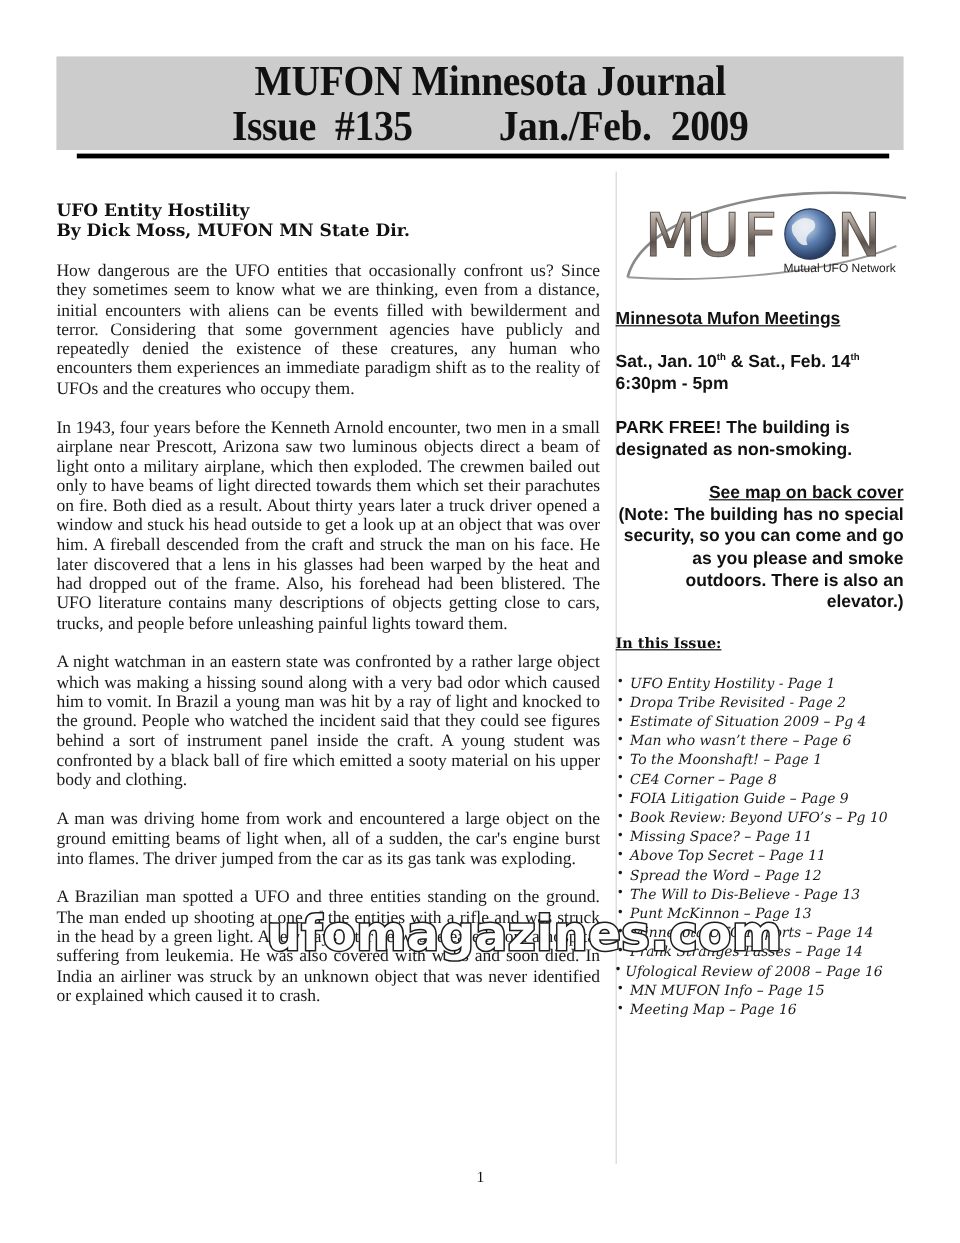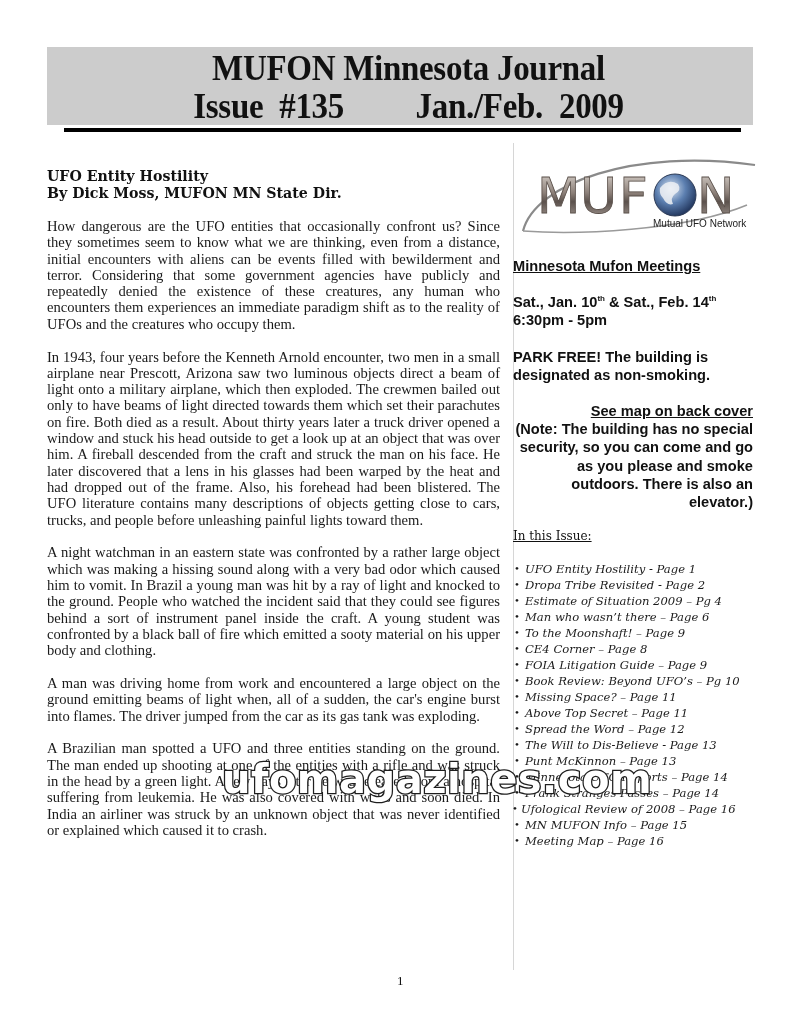--- a/index.html
+++ b/index.html
@@ -33,21 +33,21 @@
 
     .sans-bold {
       font-family: "Liberation Sans", sans-serif; font-weight: bold; font-size: 14.6px; line-height: 18.2px; color: #111;
     }
     .meet-head { margin-top: 14px; text-decoration: underline; }
     .block { margin-top: 18px; }
     .u { text-decoration: underline; }
     sup { font-size: 8px; line-height: 0; vertical-align: 6px; }
 
     .toc-head {
-      font-family: "DejaVu Serif", serif; font-weight: normal; font-size: 12px; line-height: 14px;
+      font-family: "DejaVu Serif", serif; font-weight: bold; font-size: 12px; line-height: 14px;
       text-decoration: underline; margin-top: 18px; color: #111;
     }
     .toc { list-style: none; margin-top: 18px; }
     .toc li {
       font-family: "DejaVu Serif", serif; font-style: italic; font-size: 11.6px; line-height: 16px;
       white-space: nowrap; color: #1a1a1a; padding-left: 12px; position: relative;
     }
     .toc li .bullet { position: absolute; left: 1px; top: 0; font-style: normal; font-size: 10px; }
     .toc li.tight { padding-left: 8px; }
     .toc li.tight .bullet { left: -1px; }
@@ -127,21 +127,21 @@
     <span>(Note: The building has no special security, so you can come and go as you please and smoke outdoors. There is also an elevator.)</span>
   </div>
 
   <div class="toc-head">In this Issue:</div>
 
   <ul class="toc">
     <li><span class="bullet">•</span><span>UFO Entity Hostility - Page 1</span></li>
     <li><span class="bullet">•</span><span>Dropa Tribe Revisited -  Page 2</span></li>
     <li><span class="bullet">•</span><span>Estimate of Situation 2009 – Pg 4</span></li>
     <li><span class="bullet">•</span><span>Man who wasn’t there – Page 6</span></li>
-    <li><span class="bullet">•</span><span>To the Moonshaft! – Page 9</span></li>
+    <li><span class="bullet">•</span><span>To the Moonshaft! – Page 1</span></li>
     <li><span class="bullet">•</span><span>CE4 Corner – Page 8</span></li>
     <li><span class="bullet">•</span><span>FOIA Litigation Guide – Page 9</span></li>
     <li><span class="bullet">•</span><span>Book Review: Beyond UFO’s – Pg 10</span></li>
     <li><span class="bullet">•</span><span>Missing Space? – Page 11</span></li>
     <li><span class="bullet">•</span><span>Above Top Secret – Page 11</span></li>
     <li><span class="bullet">•</span><span>Spread the Word – Page 12</span></li>
     <li><span class="bullet">•</span><span>The Will to Dis-Believe -  Page 13</span></li>
     <li><span class="bullet">•</span><span>Punt McKinnon –  Page 13</span></li>
     <li><span class="bullet">•</span><span>Minnesota UFO Reports – Page 14</span></li>
     <li><span class="bullet">•</span><span>Frank Stranges Passes – Page 14</span></li>

